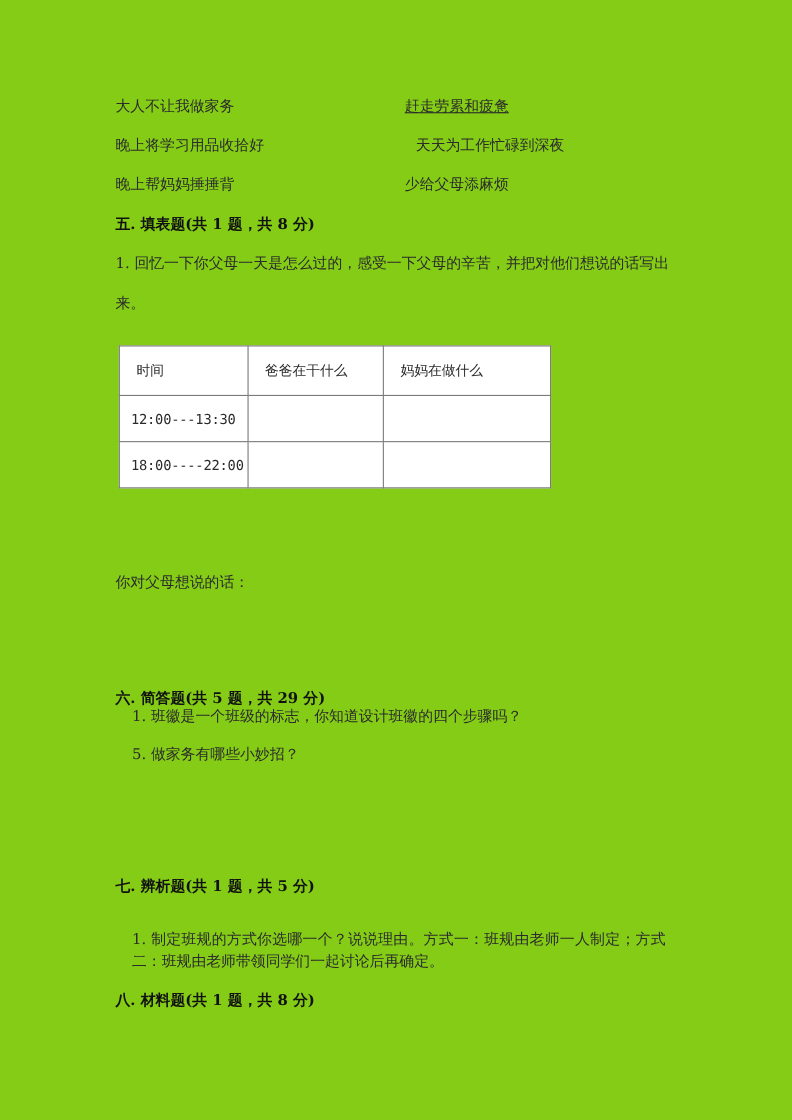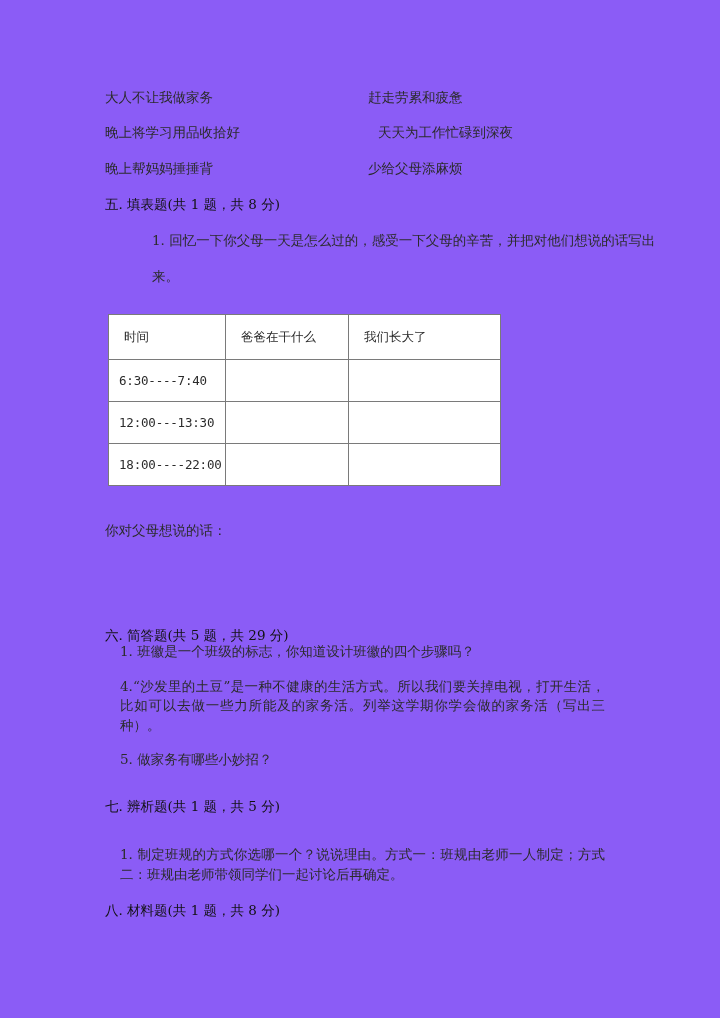--- a/index.html
+++ b/index.html
@@ -11,52 +11,51 @@
     width: 720px;
     height: 1018px;
     position: relative;
     font-family: "DejaVu Serif", "Liberation Serif", serif;
     color: #1a1a1a;
     overflow: hidden;
   }
   .page {
     position: absolute;
     inset: 0;
-    background: #8b5cf6;
+    background: #84cc16;
   }
 
   .list-row {
     position: absolute;
     font-size: 13.5px;
     line-height: 18px;
     color: #2b2b2b;
     white-space: nowrap;
   }
   .col-left  { left: 105px; }
   .col-right { left: 368px; }
   .col-right-indent { left: 378px; }
 
   .section-heading {
     position: absolute;
     left: 105px;
     font-size: 13.5px;
-    font-weight: normal;
+    font-weight: bold;
     line-height: 18px;
     color: #111111;
     white-space: nowrap;
   }
 
   .para {
     position: absolute;
     left: 105px;
     width: 512px;
     font-size: 13.5px;
     line-height: 36px;
     color: #2b2b2b;
-    margin-left: 47px;
   }
 
   .qblock {
     position: absolute;
     left: 105px;
     width: 515px;
     font-size: 13.5px;
     line-height: 19.5px;
     color: #2b2b2b;
     text-align: justify;
@@ -105,21 +104,21 @@
     color: #2b2b2b;
   }
 </style>
 </head>
 <body>
 
 <div class="page">
 
   <div>
     <div class="list-row col-left" style="top:88px;">大人不让我做家务</div>
-    <div class="list-row col-right" style="top:88px;">赶走劳累和疲惫</div>
+    <div class="list-row col-right" style="top:88px;text-decoration:underline;">赶走劳累和疲惫</div>
 
     <div class="list-row col-left" style="top:123px;">晚上将学习用品收拾好</div>
     <div class="list-row col-right-indent" style="top:123px;">天天为工作忙碌到深夜</div>
 
     <div class="list-row col-left" style="top:159px;">晚上帮妈妈捶捶背</div>
     <div class="list-row col-right" style="top:159px;">少给父母添麻烦</div>
   </div>
 
   <div class="section-heading" style="top:195px;">五. 填表题(共 1 题，共 8 分)</div>
 
@@ -129,50 +128,44 @@
     <table class="daily">
       <colgroup>
         <col class="c1">
           <col class="c2">
           <col class="c3">
       </colgroup>
       <thead>
         <tr>
           <th>时间</th>
           <th>爸爸在干什么</th>
-          <th>我们长大了</th>
+          <th>妈妈在做什么</th>
         </tr>
       </thead>
       <tbody>
-        <tr>
-          <td class="time-cell">6:30----7:40</td>
-          <td></td>
-          <td></td>
-        </tr>
         <tr>
           <td class="time-cell">12:00---13:30</td>
           <td></td>
           <td></td>
         </tr>
         <tr>
           <td class="time-cell">18:00----22:00</td>
           <td></td>
           <td></td>
         </tr>
       </tbody>
     </table>
   </div>
 
   <div class="plain-line" style="top:521px;">你对父母想说的话：</div>
 
   <div class="section-heading" style="top:586px;margin-top:40px;">六. 简答题(共 5 题，共 29 分)</div>
 
   <div class="qblock" style="top:627px;">
     <p>1. 班徽是一个班级的标志，你知道设计班徽的四个步骤吗？</p>
-    <p>4.“沙发里的土豆”是一种不健康的生活方式。所以我们要关掉电视，打开生活，比如可以去做一些力所能及的家务活。列举这学期你学会做的家务活（写出三种）。</p>
     <p>5. 做家务有哪些小妙招？</p>
   </div>
 
   <div class="section-heading" style="top:797px;">七. 辨析题(共 1 题，共 5 分)</div>
 
   <div class="qblock" style="top:830px;">
     <p>1. 制定班规的方式你选哪一个？说说理由。方式一：班规由老师一人制定；方式二：班规由老师带领同学们一起讨论后再确定。</p>
   </div>
 
   <div class="section-heading" style="top:901px;">八. 材料题(共 1 题，共 8 分)</div>

